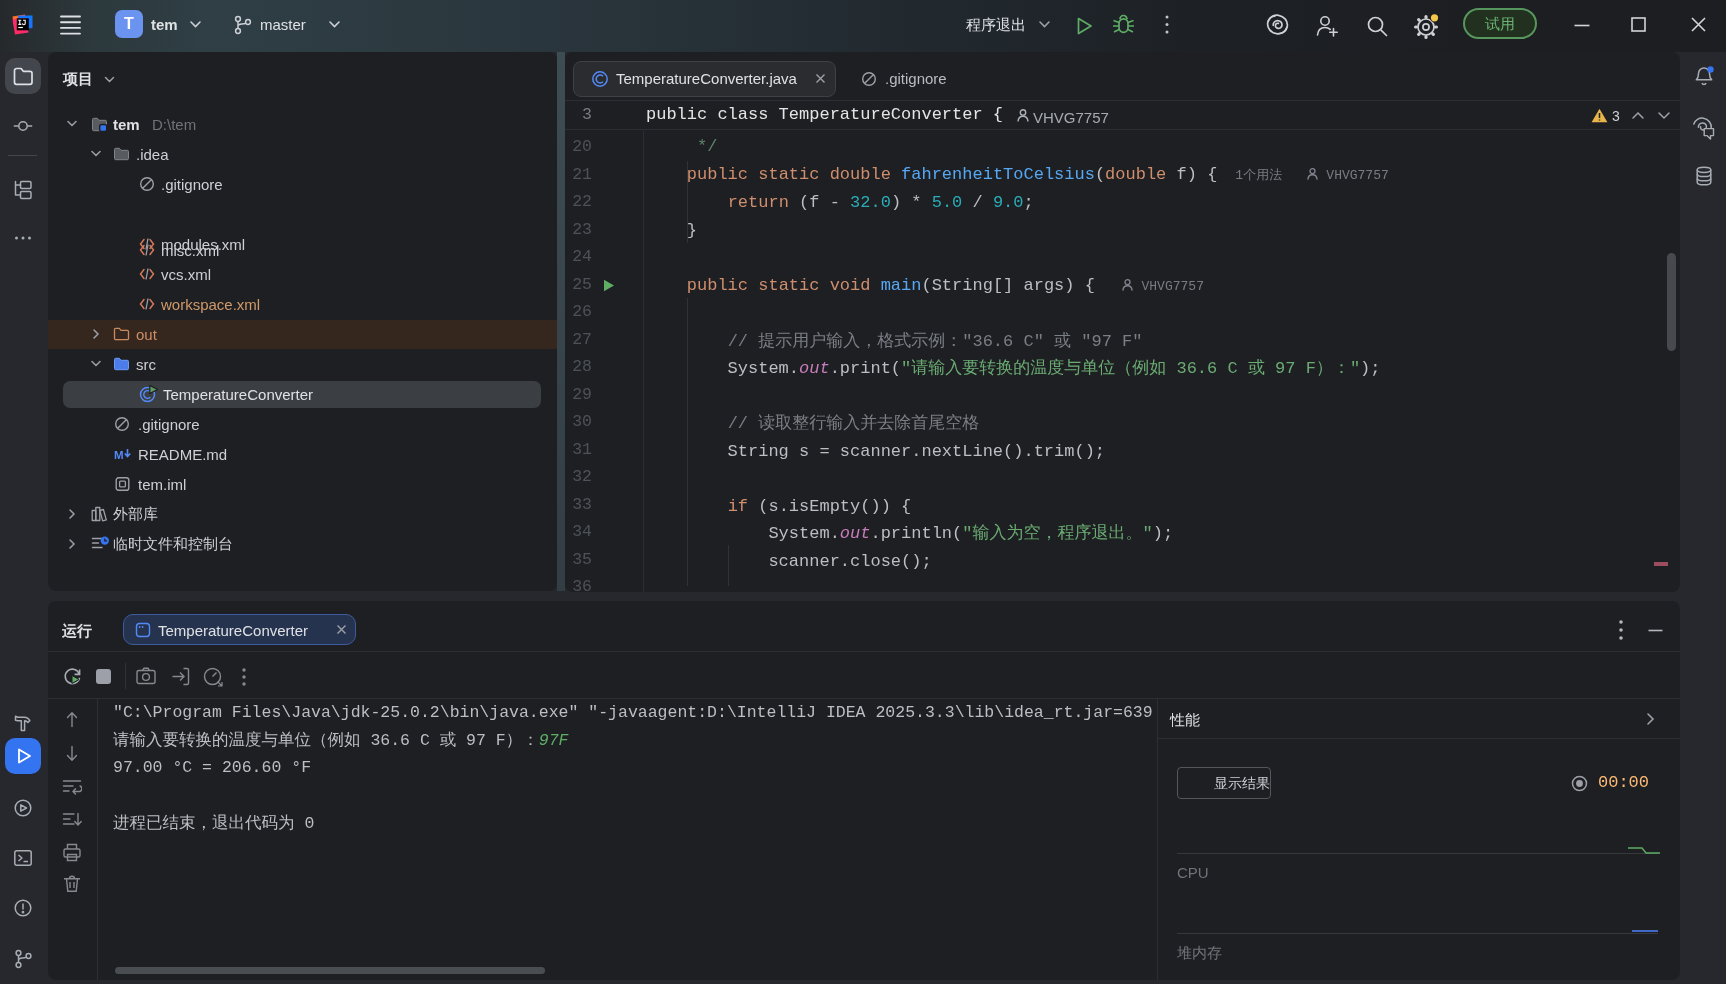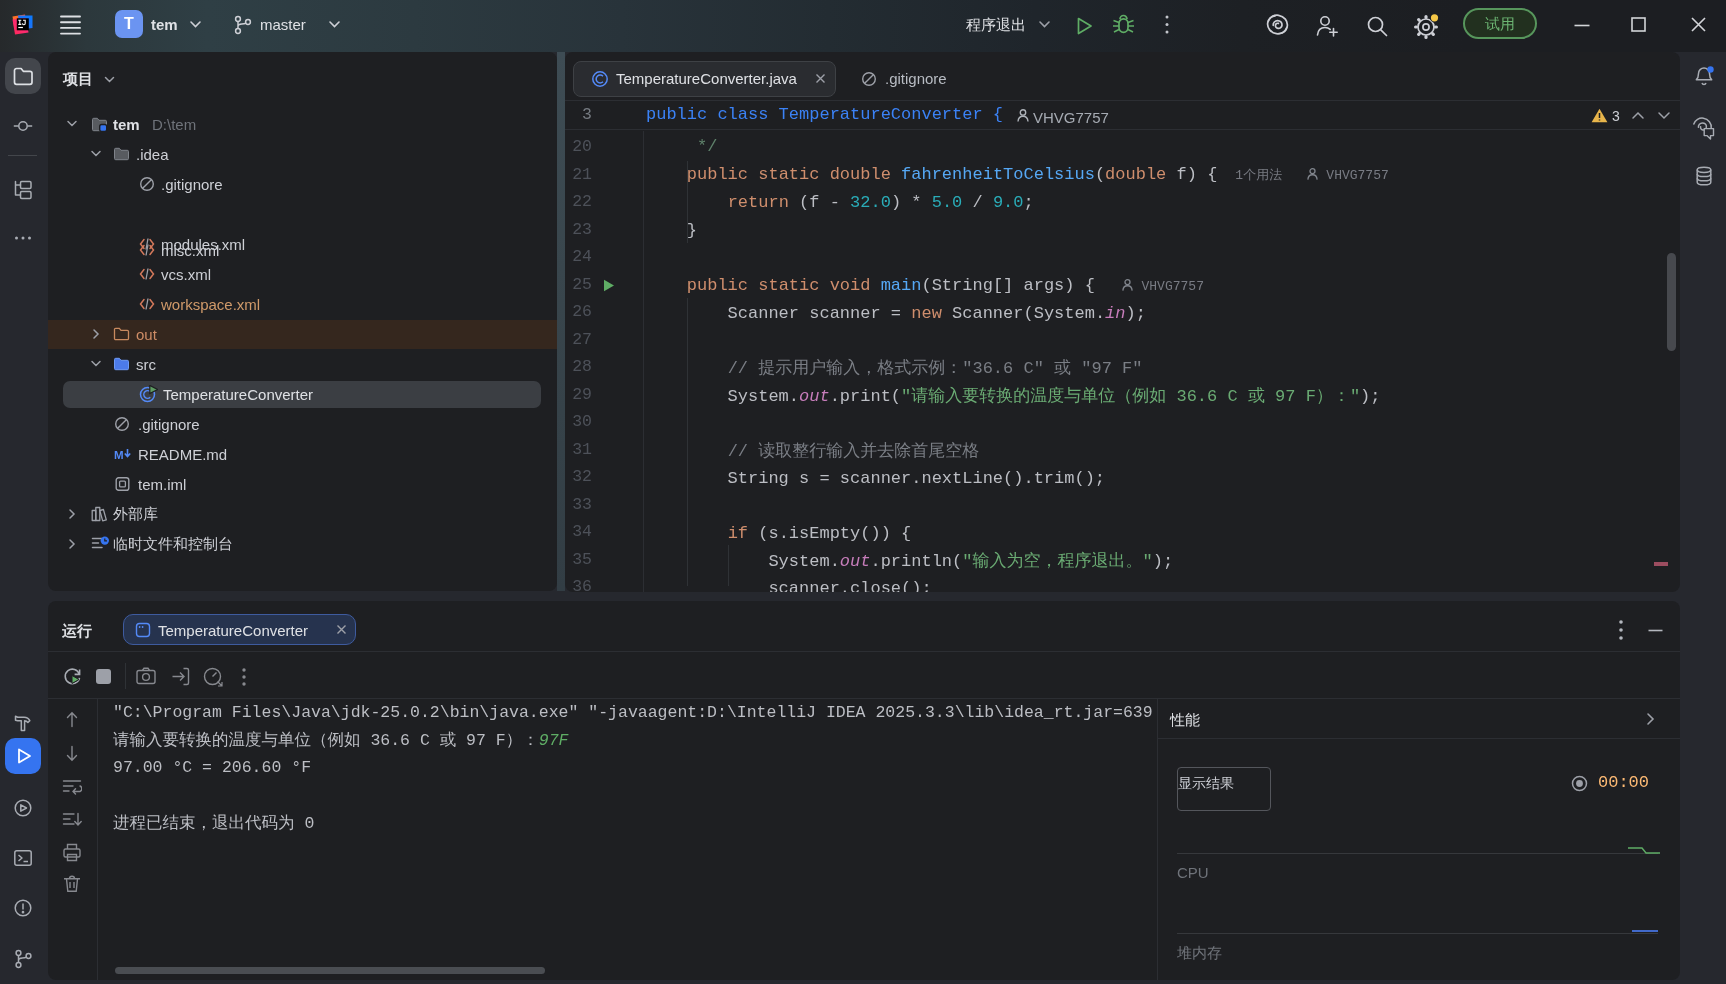--- a/index.html
+++ b/index.html
@@ -428,21 +428,21 @@
         <g fill="none" stroke="#9da0a8" stroke-width="1.4">
           <circle cx="8" cy="8" r="6.3"></circle>
           <line x1="3.7" y1="12.3" x2="12.3" y2="3.7"></line>
         </g>
       </svg>
     <div class="abs" style="left:320px;top:18px;font-size:15px;color:#b8bcc3;">.gitignore</div>
     <div class="abs" style="left:0;top:48px;width:1115px;height:1px;background:#2c2e33;"></div>
 
     <div class="abs mono" style="left:0;top:49px;width:1115px;height:29px;background:#1e1f22;border-bottom:1px solid #2c2e33;"></div>
     <div class="abs mono" style="left:0;top:53px;width:27px;font-size:16.5px;color:#767b82;text-align:right;">3</div>
-    <div class="abs mono cl" style="left:81px;top:53px;font-size:17px;color:#3b82f6;">public class TemperatureConverter {</div>
+    <div class="abs mono cl" style="left:81px;top:53px;font-size:17px;color:#e5e5e5;">public class TemperatureConverter {</div>
     <svg class="abs" style="left:451px;top:56px;" width="14" height="15" viewBox="0 0 14 15">
         <g fill="none" stroke="#aeb3ba" stroke-width="1.4">
           <circle cx="7" cy="4.4" r="2.7"></circle>
           <path d="M2 13.5 c0.3 -3.6 2.2 -5.2 5 -5.2 s4.7 1.6 5 5.2"></path>
         </g>
       </svg>
     <div class="abs" style="left:468px;top:57px;font-size:15px;color:#a6abb3;">VHVG7757</div>
 
     <svg class="abs" style="left:1026px;top:56px;" width="17" height="15" viewBox="0 0 17 15">
       <path d="M8.5 0.8 L16.4 14.2 H0.6 Z" fill="#e8b54b"></path>
@@ -475,21 +475,20 @@
             </svg> VHVG7757</span></div>
       <div class="cl">        <span class="k">return</span> (f - <span class="n">32.0</span>) * <span class="n">5.0</span> / <span class="n">9.0</span>;</div>
       <div class="cl">    }</div>
       <div class="cl">&nbsp;</div>
       <div class="cl">    <span class="k">public static void</span> <span class="m">main</span>(String[] args) { <span class="hint">  <svg style="display:inline;vertical-align:-2px;" width="13" height="14" viewBox="0 0 14 15">
               <g fill="none" stroke="#81858d" stroke-width="1.4">
                 <circle cx="7" cy="4.4" r="2.7"></circle>
                 <path d="M2 13.5 c0.3 -3.6 2.2 -5.2 5 -5.2 s4.7 1.6 5 5.2"></path>
               </g>
             </svg> VHVG7757</span></div>
-      <div class="cl">        Scanner scanner = <span class="k">new</span> Scanner(System.<span class="f">in</span>);</div>
       <div class="cl">&nbsp;</div>
       <div class="cl">        <span class="c">// 提示用户输入，格式示例："36.6 C" 或 "97 F"</span></div>
       <div class="cl">        System.<span class="f">out</span>.print(<span class="s">"请输入要转换的温度与单位（例如 36.6 C 或 97 F）："</span>);</div>
       <div class="cl">&nbsp;</div>
       <div class="cl">        <span class="c">// 读取整行输入并去除首尾空格</span></div>
       <div class="cl">        String s = scanner.nextLine().trim();</div>
       <div class="cl">&nbsp;</div>
       <div class="cl">        <span class="k">if</span> (s.isEmpty()) {</div>
       <div class="cl">            System.<span class="f">out</span>.println(<span class="s">"输入为空，程序退出。"</span>);</div>
       <div class="cl">            scanner.close();</div>
@@ -604,21 +603,21 @@
       <div class="cl">进程已结束，退出代码为 0</div>
     </div>
     <div class="abs" style="left:67px;top:366px;width:430px;height:7px;border-radius:3.5px;background:#4a4d52;"></div>
 
     <div class="abs" style="left:1109px;top:98px;width:1px;height:281px;background:#2c2e33;"></div>
     <div class="abs ui" style="left:1122px;top:110px;">性能</div>
     <svg class="abs" style="left:1598px;top:111px;" width="9" height="14" viewBox="0 0 9 14">
         <path d="M2 2 L7 7 L2 12" fill="none" stroke="#9da0a8" stroke-width="1.6" stroke-linecap="round"></path>
       </svg>
     <div class="abs" style="left:1109px;top:137px;width:523px;height:1px;background:#2c2e33;"></div>
-    <div class="abs" style="left:1129px;top:166px;width:94px;height:44px;border:1px solid #54565c;border-radius:4px;color:#ced0d6;font-size:14px;text-align:left;line-height:30px;">显示结果</div>
+    <div class="abs" style="left:1129px;top:166px;width:94px;height:32px;border:1px solid #54565c;border-radius:4px;color:#ced0d6;font-size:14px;text-align:right;line-height:30px;">显示结果</div>
     <svg class="abs" style="left:1523px;top:174px;" width="17" height="17" viewBox="0 0 17 17">
       <circle cx="8.5" cy="8.5" r="7" fill="none" stroke="#9da0a8" stroke-width="1.5"></circle>
       <circle cx="8.5" cy="8.5" r="3.4" fill="#9da0a8"></circle>
     </svg>
     <div class="abs mono" style="left:1550px;top:172px;font-size:17px;color:#fdba74;">00:00</div>
     <div class="abs" style="left:1129px;top:252px;width:481px;height:1px;background:#36383c;"></div>
     <svg class="abs" style="left:1580px;top:244px;" width="32" height="10" viewBox="0 0 32 10">
         <path d="M0 3 L14 3 L18 8 L32 8" fill="none" stroke="#5fad65" stroke-width="1.4"></path>
       </svg>
     <div class="abs" style="left:1129px;top:263px;font-size:15px;color:#6f737a;">CPU</div>

